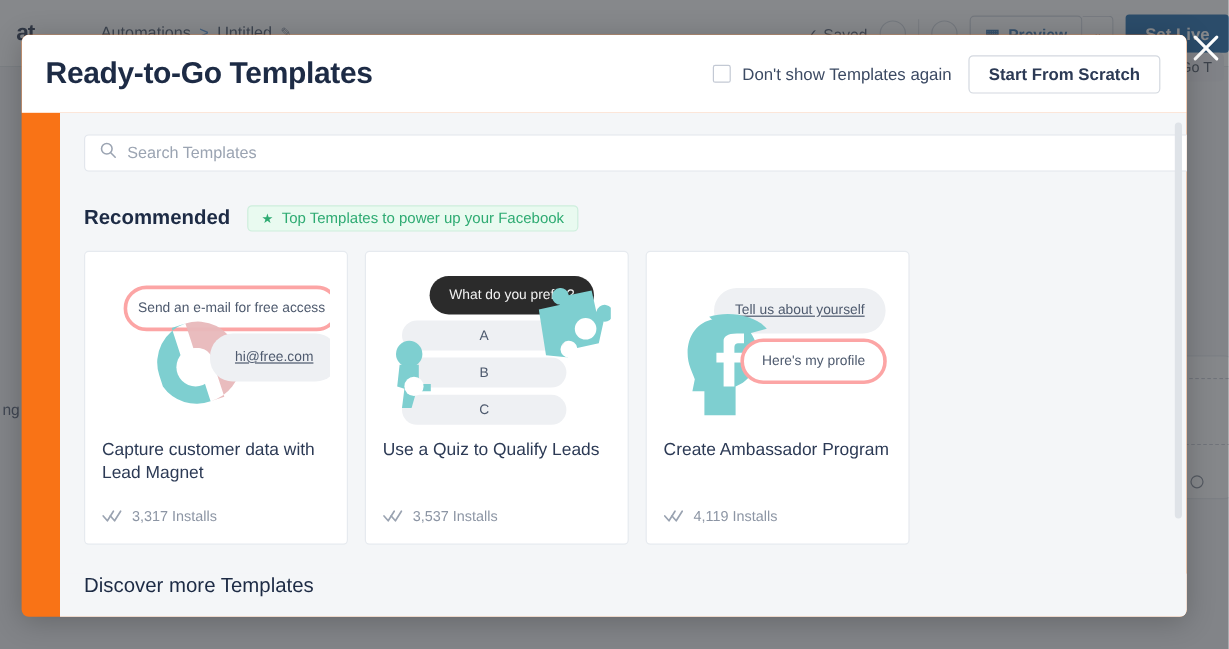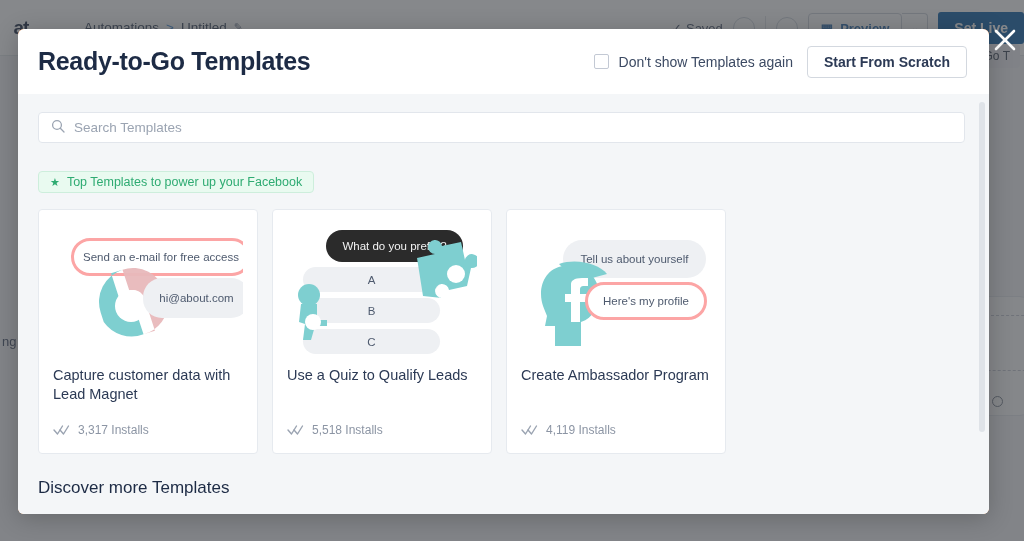--- a/index.html
+++ b/index.html
@@ -126,20 +126,21 @@
     font-family: "Liberation Sans", sans-serif;
     display: flex; align-items: center;
   }
 
   
   .modal-body {
     position: relative;
     height: 420px; background: #f4f6f8;
     padding: 18px 22px 0 20px;
     overflow: hidden;
+    margin-left: 32px;
   }
   .search-wrap {
     height: 31px; background: #fff; border: 1px solid #e2e6ec; border-radius: 4px;
     display: flex; align-items: center; padding: 0 12px; gap: 9px;
     width: 927px;
   }
   .search-input {
     border: none; outline: none; flex: 1; font-size: 13.5px; color: #2c3a55;
     font-family: "Liberation Sans", sans-serif; background: transparent;
   }
@@ -181,21 +182,21 @@
 
   
   .bubble-white {
     position: absolute; background: #fff; border: 3px solid #fca5a5;
     border-radius: 19px; display: flex; align-items: center; justify-content: center;
     font-size: 11.5px; color: #4e5a6e; white-space: nowrap;
   }
   .bubble-grey {
     position: absolute; background: #eef0f3;
     border-radius: 19px; display: flex; align-items: center; justify-content: center;
-    font-size: 11.5px; color: #4e5a6e; white-space: nowrap;
+    font-size: 11.5px; color: #4e5a6e; white-space: nowrap; text-decoration: underline;
   }
   .bubble-dark {
     position: absolute; background: #2b2b2b;
     border-radius: 20px; display: flex; align-items: center; justify-content: center;
     font-size: 11.5px; color: #f2f2f2; white-space: nowrap;
   }
   .c1-b1 { left: 18px; top: 28px; width: 180px; height: 38px; }
   .c1-b2 { left: 90px; top: 68px; width: 107px; height: 40px; }
   .c1-magnet { position: absolute; left: 32px; top: 52px; }
 
@@ -307,37 +308,38 @@
       <span>
         <svg width="14" height="14" viewBox="0 0 14 14" aria-hidden="true">
           <circle cx="6" cy="6" r="4.4" fill="none" stroke="#9ba4b2" stroke-width="1.3"></circle>
           <line x1="9.3" y1="9.3" x2="13" y2="13" stroke="#9ba4b2" stroke-width="1.3" stroke-linecap="round"></line>
         </svg>
       </span>
       <input class="search-input" type="text" placeholder="Search Templates" style="">
     </div>
 
     <div class="section-row">
+      <div class="section-title">Recommended</div>
       <div class="badge">
         <span class="star">★</span>
         <span>Top Templates to power up your Facebook</span>
       </div>
     </div>
 
     <div class="cards">
 
       <div class="card">
         <div class="card-art">
           <div class="bubble-white c1-b1">Send an e-mail for free access</div>
           <svg class="c1-magnet" width="96" height="80" viewBox="0 0 96 80" aria-hidden="true">
             <path d="M48 6 A34 34 0 0 0 14 40 L14 50 A34 34 0 0 0 48 74 L48 52 A12 12 0 0 1 36 40 L36 6 Z" fill="#7ecfd0" transform="rotate(-18 48 40)"></path>
             <path d="M48 74 A34 34 0 0 0 82 50 L82 40 A34 34 0 0 0 48 6 L48 28 A12 12 0 0 1 60 40 L60 74 Z" fill="#e8b8bb" transform="rotate(-18 48 40)" opacity="0.95"></path>
             <circle cx="46" cy="44" r="16" fill="#ffffff"></circle>
           </svg>
-          <div class="bubble-grey c1-b2">hi@about.com</div>
+          <div class="bubble-grey c1-b2">hi@free.com</div>
         </div>
         <div class="card-title">Capture customer data with Lead Magnet</div>
         <div class="card-installs">
           <svg class="dblcheck" viewBox="0 0 17 12" aria-hidden="true">
             <polyline points="1,6 4.5,10 9.5,2" fill="none" stroke="#9aa3b1" stroke-width="1.4" stroke-linecap="round" stroke-linejoin="round"></polyline>
             <polyline points="7,6 10.5,10 15.5,2" fill="none" stroke="#9aa3b1" stroke-width="1.4" stroke-linecap="round" stroke-linejoin="round"></polyline>
           </svg>
           <span>3,317 Installs</span>
         </div>
       </div>
@@ -357,21 +359,21 @@
             <path d="M14 22 L30 22 L30 38 L40 38 L40 44 L28 44 L24 58 L16 58 L18 42 L12 40 Z" fill="#7ecfd0"></path>
             <circle cx="26" cy="40" r="8" fill="#ffffff"></circle>
           </svg>
         </div>
         <div class="card-title">Use a Quiz to Qualify Leads</div>
         <div class="card-installs">
           <svg class="dblcheck" viewBox="0 0 17 12" aria-hidden="true">
             <polyline points="1,6 4.5,10 9.5,2" fill="none" stroke="#9aa3b1" stroke-width="1.4" stroke-linecap="round" stroke-linejoin="round"></polyline>
             <polyline points="7,6 10.5,10 15.5,2" fill="none" stroke="#9aa3b1" stroke-width="1.4" stroke-linecap="round" stroke-linejoin="round"></polyline>
           </svg>
-          <span>5,518 Installs</span>
+          <span>3,537 Installs</span>
         </div>
       </div>
 
       <div class="card">
         <div class="card-art">
           <div class="bubble-grey c3-b1">Tell us about yourself</div>
           <svg class="c3-head" width="86" height="92" viewBox="0 0 86 92" aria-hidden="true">
             <path d="M26 6 C12 8 4 20 4 34 C4 44 8 50 10 56 L8 66 L18 66 L18 86 L44 86 L44 62 C56 58 62 46 62 34 C62 18 48 4 32 4 Z" fill="#7ecfd0"></path>
             <path d="M22 4 C40 -2 62 4 70 14 L40 22 Z" fill="#7ecfd0"></path>
             <path d="M34 24 L34 34 L28 34 L28 42 L34 42 L34 62 L43 62 L43 42 L50 42 L51 34 L43 34 L43 30 C43 27 44 26 47 26 L51 26 L51 18 L45 18 C37 18 34 21 34 24 Z" fill="#ffffff"></path>

